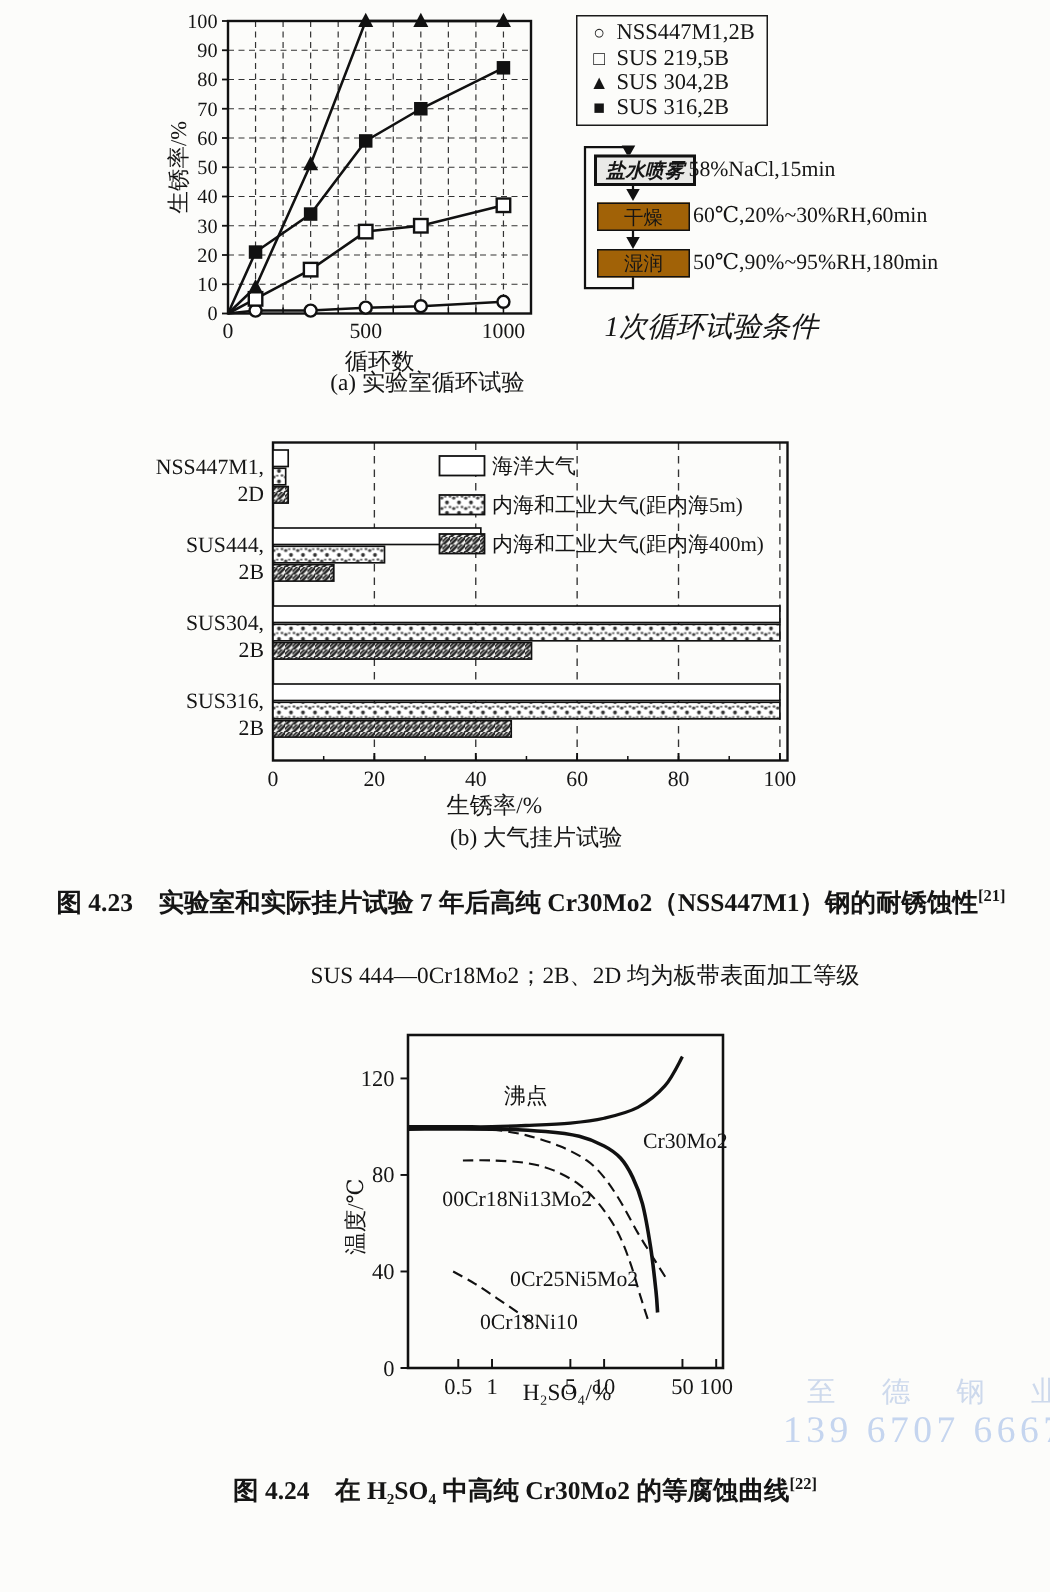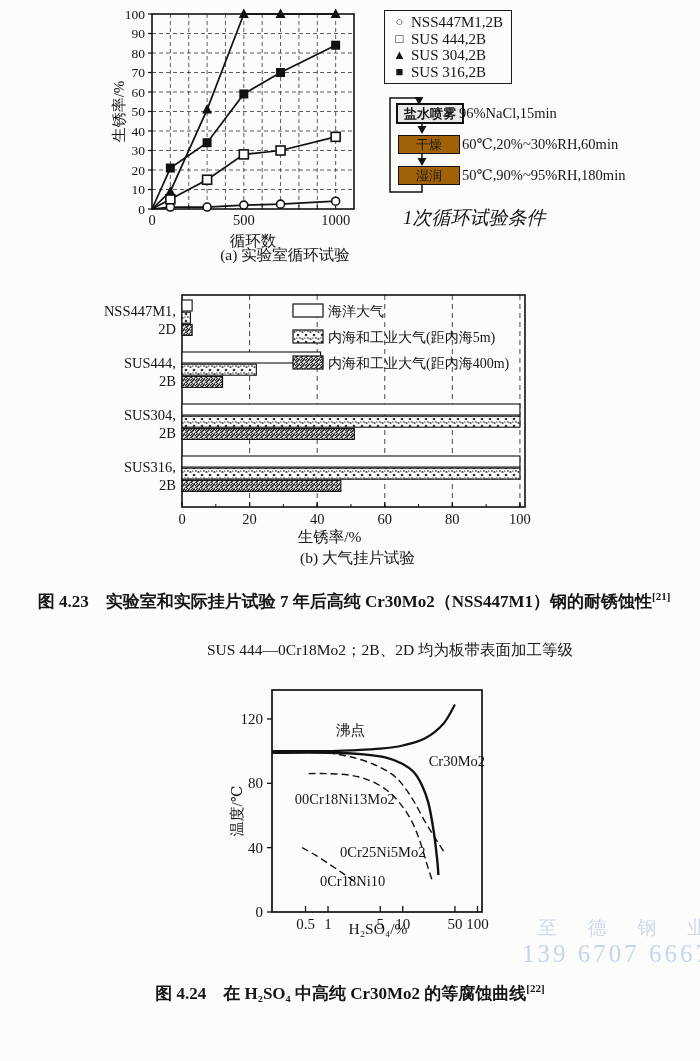--- a/index.html
+++ b/index.html
@@ -12,21 +12,21 @@
   
   .legend-a{border:1.6px solid #1a1a1a;padding:3px 8px 3px 7px;background:#fcfcfa;
             font-size:15px;line-height:16.5px;white-space:nowrap;}
   .legend-a .row{display:flex;align-items:center;gap:4px;}
   .legend-a .mk{width:15px;text-align:center;font-size:13px;}
 
   
   .flow{font-size:13px;}
   .fbox{position:absolute;border:1.4px solid #111;background:#a16207;text-align:center;
         line-height:15px;padding:1px 3px;white-space:nowrap;}
-  .fbox.first{border-width:2.4px;background:#e9e9e7;font-weight:bold;}
+  .fbox.first{border-width:2.4px;background:#e9e9e7;font-weight:bold;font-style:italic;}
   .fnote{position:absolute;white-space:nowrap;font-size:14.5px;}
   .fcap{position:absolute;font-size:19px;white-space:nowrap;font-style:italic;}
 
   .panelcap{text-align:center;font-size:15.5px;white-space:nowrap;}
   .axlabel{text-align:center;font-size:15.5px;white-space:nowrap;}
 
   .cap1{width:700px;text-align:center;font-size:17px;font-weight:600;white-space:nowrap;}
   .cap2{width:700px;text-align:center;font-size:15.5px;white-space:nowrap;}
   sup{font-size:11px;}
 
@@ -122,21 +122,21 @@
       <text x="145" y="242" font-size="15.5" text-anchor="middle">循环数</text>
     </svg>
 
   <div id="legend-a" class="abs legend-a" style="left:384px;top:10px;">
       <div class="row">
         <span class="mk">○</span>
         <span>NSS447M1,2B</span>
       </div>
       <div class="row">
         <span class="mk">□</span>
-        <span>SUS 444,2B</span>
+        <span>SUS 219,5B</span>
       </div>
       <div class="row">
         <span class="mk">▲</span>
         <span>SUS 304,2B</span>
       </div>
       <div class="row">
         <span class="mk">■</span>
         <span>SUS 316,2B</span>
       </div>
     </div>
@@ -144,21 +144,21 @@
   <div class="abs flow" style="left:386px;top:88px;width:310px;height:145px;">
     <svg class="abs" style="left:0;top:0;" width="310" height="145">
       <path d="M36 94 V104 H4 V10 H33" fill="none" stroke="#111" stroke-width="1.5"></path>
       <path d="M33 17 l-4.5 -8 h9 z" fill="#111"></path>
       <path d="M36 32 V42" fill="none" stroke="#111" stroke-width="1.5"></path>
       <path d="M36 46 l-4.5 -8 h9 z" fill="#111"></path>
       <path d="M36 62 V73" fill="none" stroke="#111" stroke-width="1.5"></path>
       <path d="M36 78 l-4.5 -8 h9 z" fill="#111"></path>
     </svg>
     <div class="fbox first" style="left:10px;top:15px;width:58px;">盐水喷雾</div>
-    <div class="fnote" style="left:73px;top:17px;">96%NaCl,15min</div>
+    <div class="fnote" style="left:73px;top:17px;">58%NaCl,15min</div>
     <div class="fbox" style="left:12px;top:47px;width:54px;">干燥</div>
     <div class="fnote" style="left:76px;top:48px;">60℃,20%~30%RH,60min</div>
     <div class="fbox" style="left:12px;top:78px;width:54px;">湿润</div>
     <div class="fnote" style="left:76px;top:79px;">50℃,90%~95%RH,180min</div>
     <div class="fcap" style="left:17px;top:117px;">1次循环试验条件</div>
   </div>
 
   <div class="abs panelcap" style="left:145px;top:245px;width:280px;">(a) 实验室循环试验</div>
 
   <svg id="chart-b" class="abs" style="left:85px;top:288px;" width="478" height="238">

